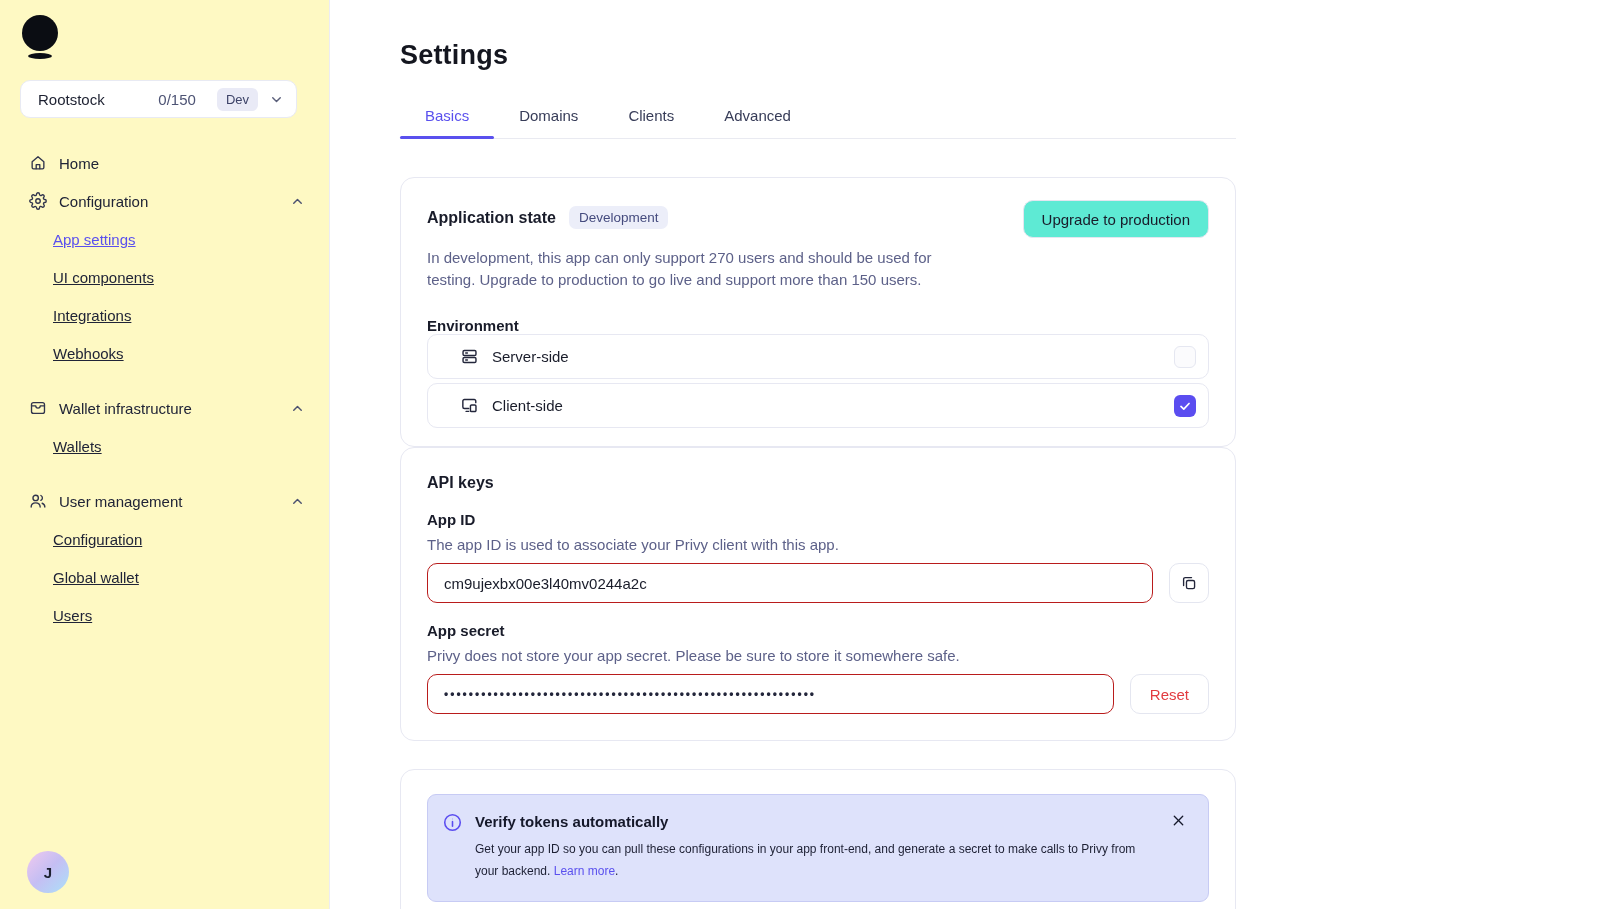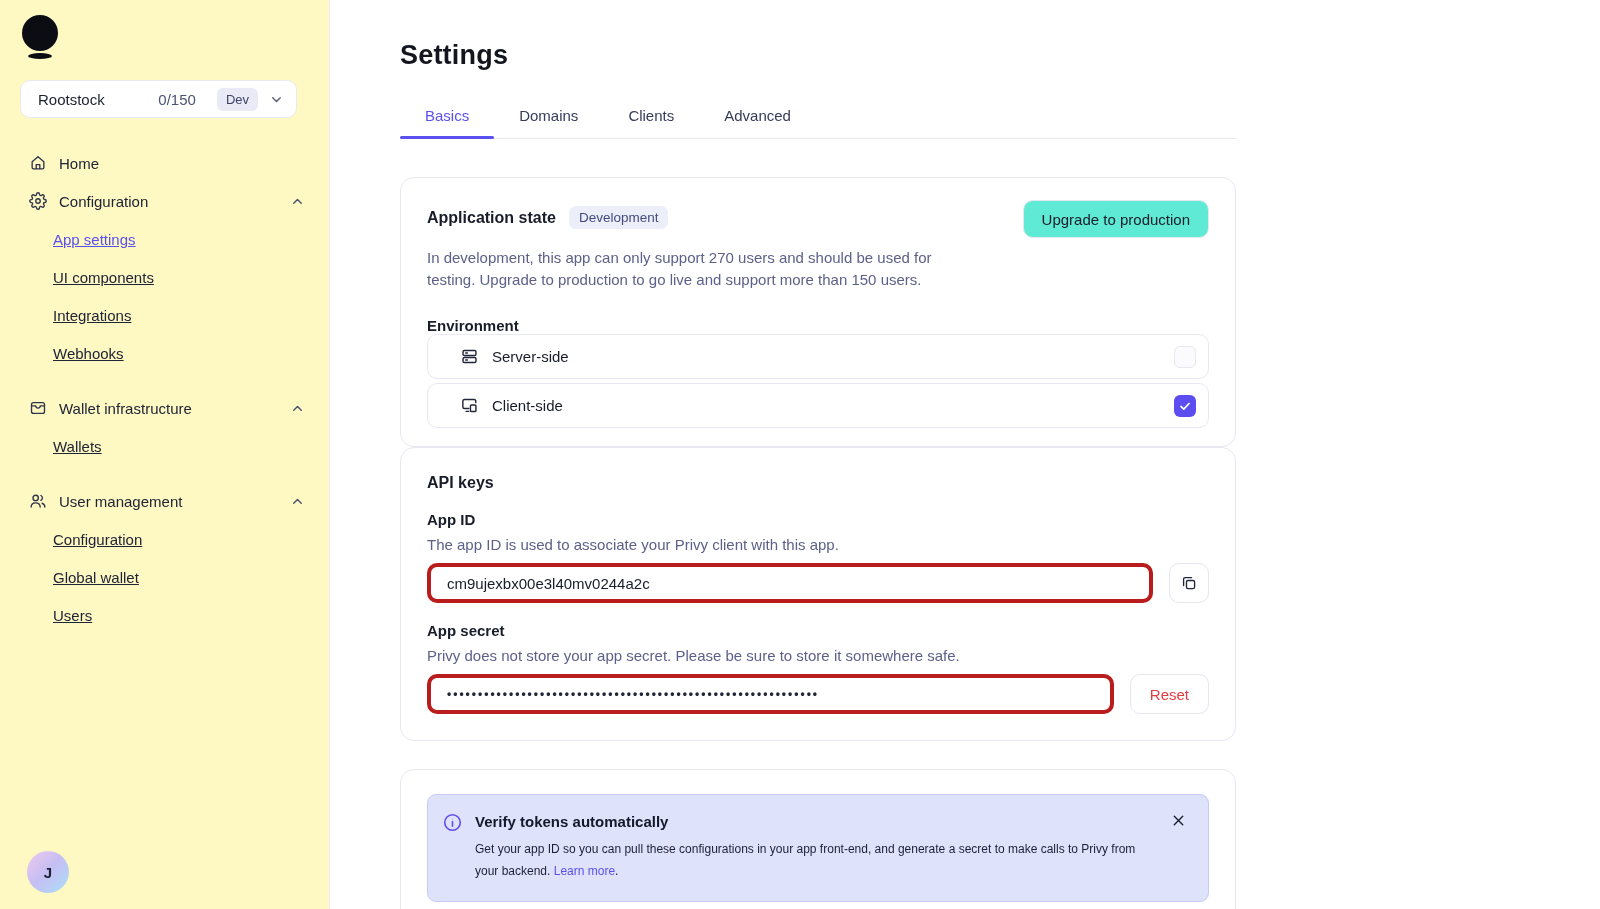--- a/index.html
+++ b/index.html
@@ -105,21 +105,21 @@
   .checkbox.unchecked { background:#fbfbfd; border:1px solid #e5e7f1; }
   .checkbox.checked {
     background:#5b4df0; display:flex; align-items:center; justify-content:center;
   }
 
   .section-title { font-size:16px; font-weight:600; color:#191c2a; margin-top:4px; }
   .field-label { margin-top:19px; font-size:15px; font-weight:600; color:#191c2a; }
   .field-desc { margin-top:8px; font-size:15px; color:#5d6189; }
   .field-row { margin-top:10px; display:flex; align-items:center; gap:16px; }
   .text-input {
-    flex:1; height:40px; border:4px solid #b91c1c; border-radius:10px;
+    flex:1; height:40px; border:1px solid #b91c1c; border-radius:10px;
     padding:0 16px; font-size:15px; color:#191c2a; background:#fff;
     font-family:inherit; outline:none;
   }
   .secret-input { font-size:12px; letter-spacing:2px; font-weight:700; color:#23263b; }
   .icon-btn {
     width:40px; height:40px; border:1px solid #e4e6f0; border-radius:10px;
     background:#fff; display:flex; align-items:center; justify-content:center;
     color:#23263b; cursor:pointer;
   }
   .reset-btn {

